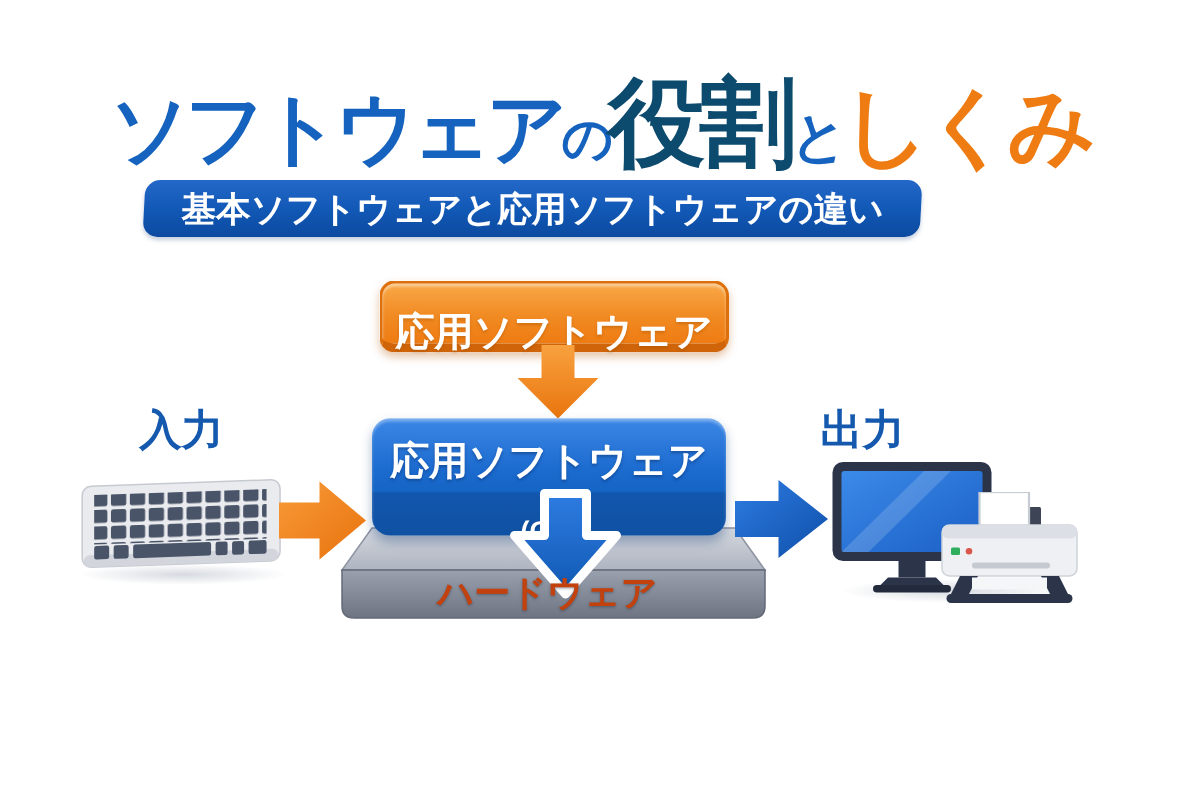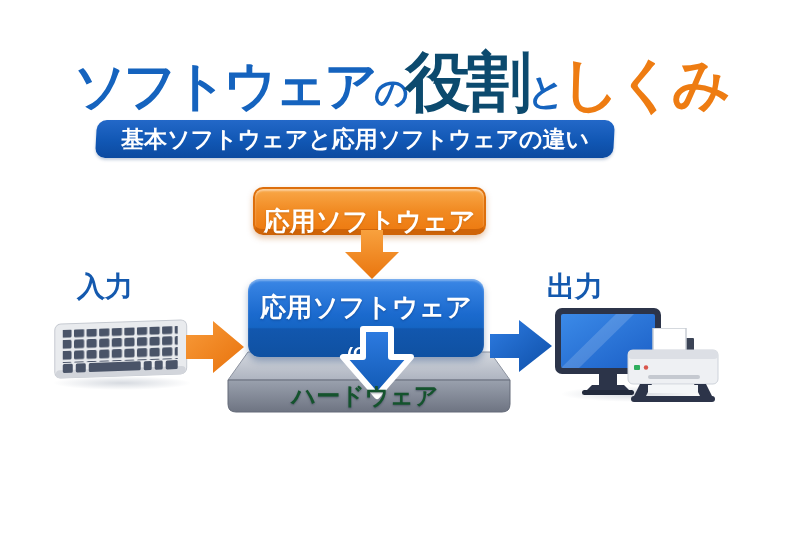--- a/index.html
+++ b/index.html
@@ -29,26 +29,26 @@
            text-shadow:0 1px 2px rgba(160,80,0,.4);}
   .os-box{position:absolute;left:248px;top:279px;width:236px;height:78px;border-radius:12px;
           background:linear-gradient(180deg,#3b87e6 0%,#1b6ace 45%,#1565c4 62%,#1257ae 64%,#0f51a2 100%);
           box-shadow:0 4px 7px rgba(20,60,120,.35), inset 0 2px 2px rgba(255,255,255,.35);}
   .os-box .box-label{position:absolute;left:0;top:6px;width:100%;height:44px;line-height:44px;
           text-align:center;color:#ffffff;font-size:26px;font-weight:900;
           text-shadow:0 1px 2px rgba(10,50,110,.5);}
   .os-suffix{font-size:18px;font-weight:900;}
   .hw-wrap{position:absolute;left:226px;top:350px;width:286px;height:64px;}
   .hw-label{position:absolute;left:228px;top:382px;width:274px;height:28px;line-height:28px;
-          text-align:center;color:#14532d;font-size:24px;font-weight:900;
+          text-align:center;color:#c2410c;font-size:24px;font-weight:900;
           text-shadow:0 1px 2px rgba(40,50,70,.5);z-index:4;}
   
   .io-label{position:absolute;width:130px;text-align:center;color:#1459ae;
             font-size:28px;font-weight:900;}
-  .input-label{left:40px;top:268px;}
+  .input-label{left:56px;top:268px;}
   .output-label{left:510px;top:268px;}
   
   .abs{position:absolute;}
   .z1{z-index:1}.z2{z-index:2}.z3{z-index:3}
   .shadow{position:absolute;border-radius:50%;
           background:radial-gradient(ellipse at center,rgba(50,70,100,.20) 0%,rgba(50,70,100,0) 70%);}
 </style>
 </head>
 <body>
 

